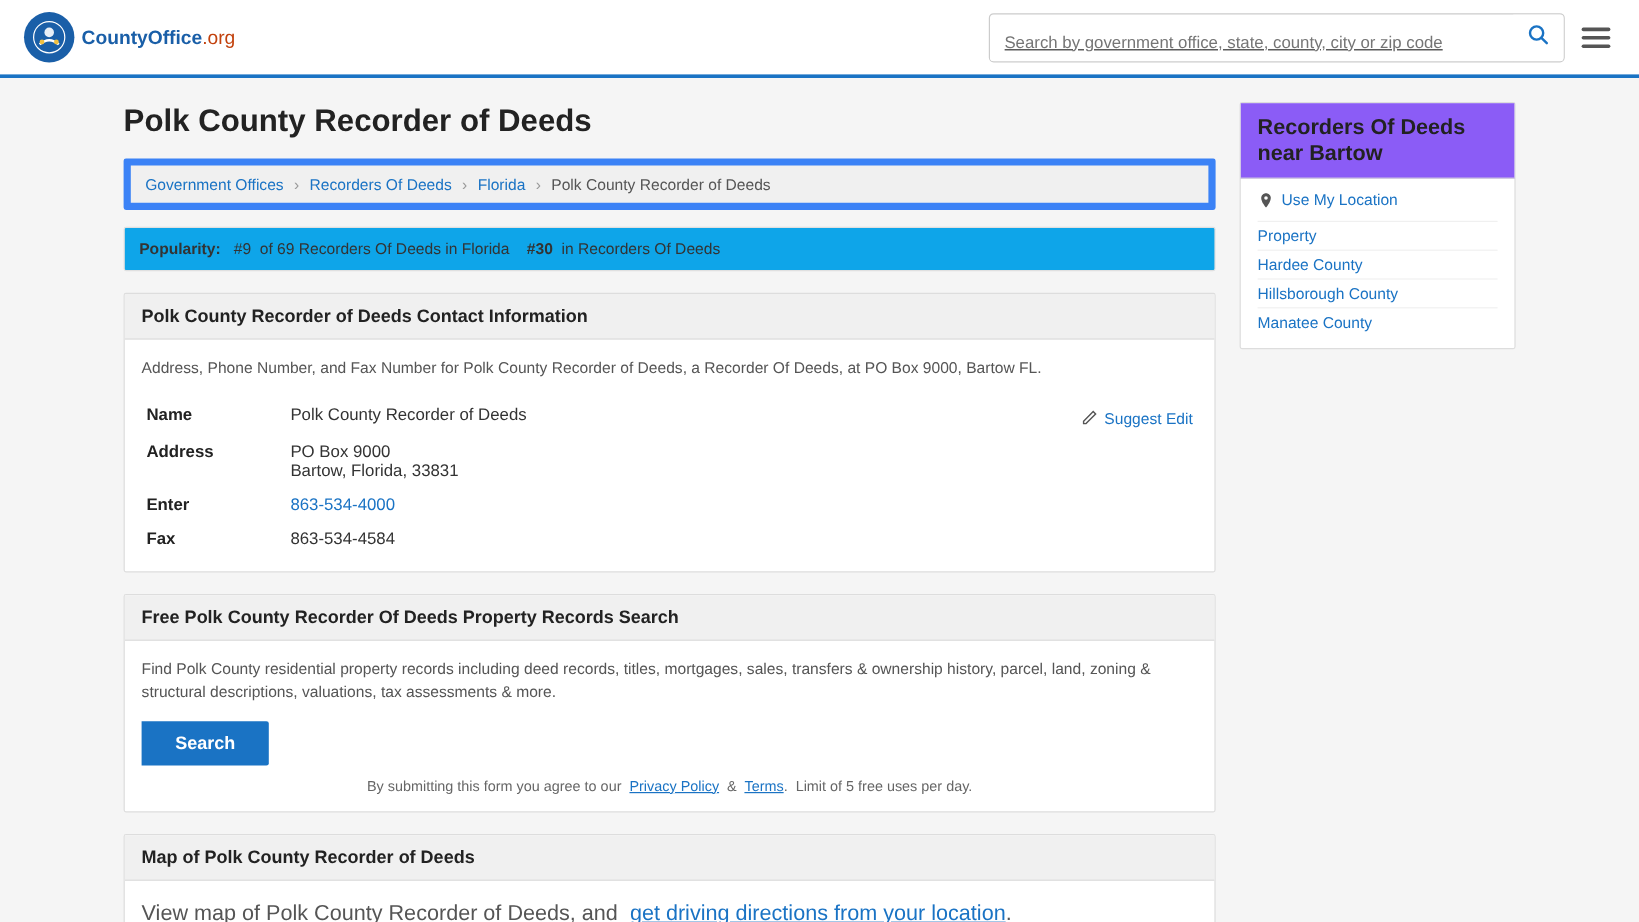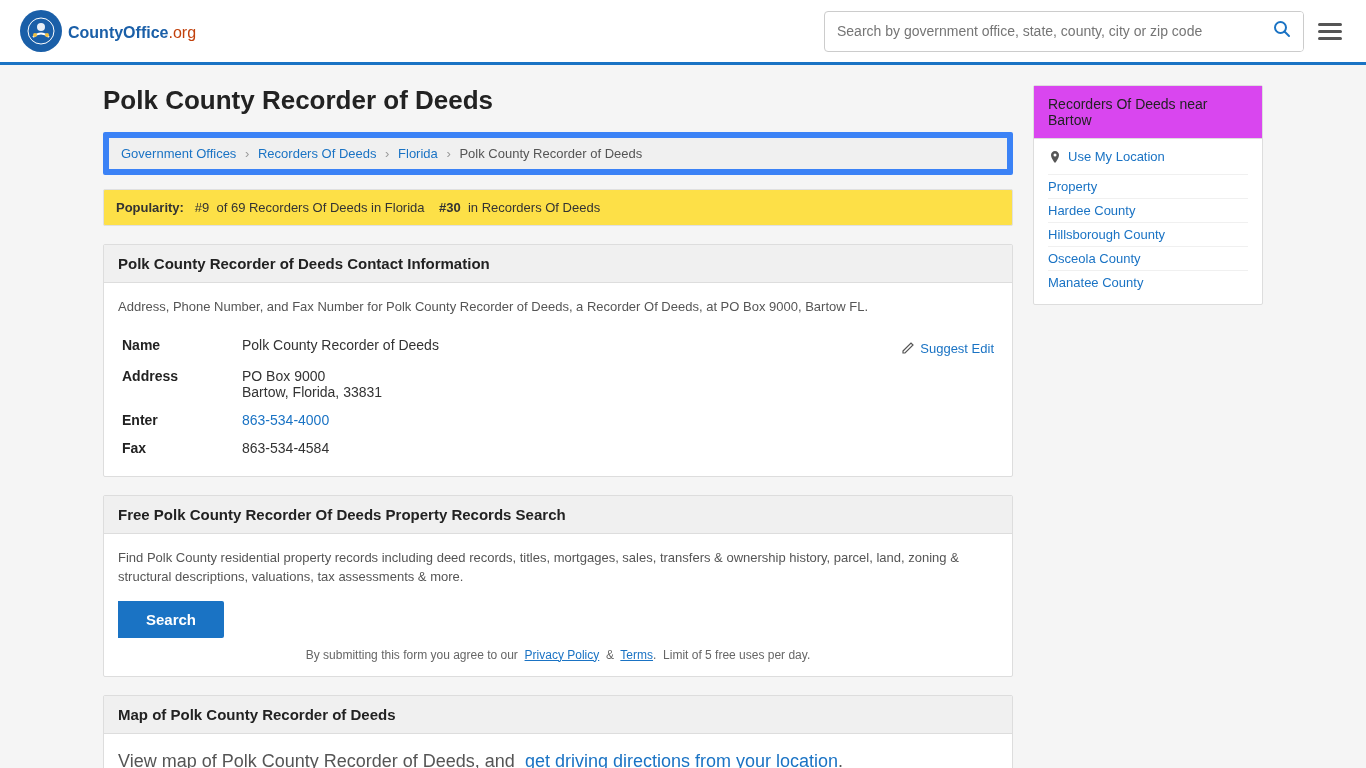--- a/index.html
+++ b/index.html
@@ -40,25 +40,26 @@
       font-weight: normal;
       font-size: 16px;
     }
     .header-right {
       display: flex;
       align-items: center;
       gap: 10px;
     }
     .search-bar {
       display: flex;
-      align-items: center;
+      align-items: flex-end;
       border: 1px solid #ccc;
       border-radius: 4px;
       overflow: hidden;
       width: 480px;
+      text-decoration: underline;
     }
     .search-bar input {
       flex: 1;
       border: none;
       outline: none;
       padding: 8px 12px;
       font-size: 14px;
       color: #777;
     }
     .search-bar button {
@@ -124,21 +125,21 @@
       margin-top: 16px;
     }
     .breadcrumb a {
       color: #1a73c4;
       text-decoration: none;
     }
     .breadcrumb .sep { margin: 0 5px; color: #999; }
 
     
     .popularity-bar {
-      background: #fde047;
+      background: #0ea5e9;
       border: 1px solid #e0e0e0;
       padding: 10px 12px;
       font-size: 13px;
       margin-bottom: 18px;
       border-radius: 2px;
     }
     .popularity-bar strong { font-weight: bold; }
     .rank-bold { font-weight: bold; }
 
     
@@ -260,25 +261,25 @@
       position: relative;
     }
 
     
     .sidebar-card {
       background: #fff;
       border: 1px solid #ddd;
       border-radius: 2px;
     }
     .sidebar-header {
-      background: #d946ef;
+      background: #8b5cf6;
       border-bottom: 1px solid #ddd;
       padding: 10px 14px;
-      font-size: 14px;
-      font-weight: normal;
+      font-size: 18px;
+      font-weight: bold;
       color: #222;
     }
     .sidebar-body {
       padding: 10px 14px;
     }
     .sidebar-use-location {
       display: flex;
       align-items: center;
       gap: 6px;
       color: #1a73c4;
@@ -451,18 +452,17 @@
         <a href="#" class="sidebar-use-location">
           <svg width="14" height="14" viewBox="0 0 14 14" fill="none">
             <path d="M7 1C4.79 1 3 2.79 3 5c0 3.5 4 8 4 8s4-4.5 4-8c0-2.21-1.79-4-4-4z" fill="#555"></path>
             <circle cx="7" cy="5" r="1.5" fill="#fff"></circle>
           </svg>
           <span>Use My Location</span>
         </a>
         <a href="#" class="sidebar-link">Property</a>
         <a href="#" class="sidebar-link">Hardee County</a>
         <a href="#" class="sidebar-link">Hillsborough County</a>
-        <a href="#" class="sidebar-link">Osceola County</a>
         <a href="#" class="sidebar-link">Manatee County</a>
       </div>
     </div>
   </div>
 </div>
 
 </body></html>

